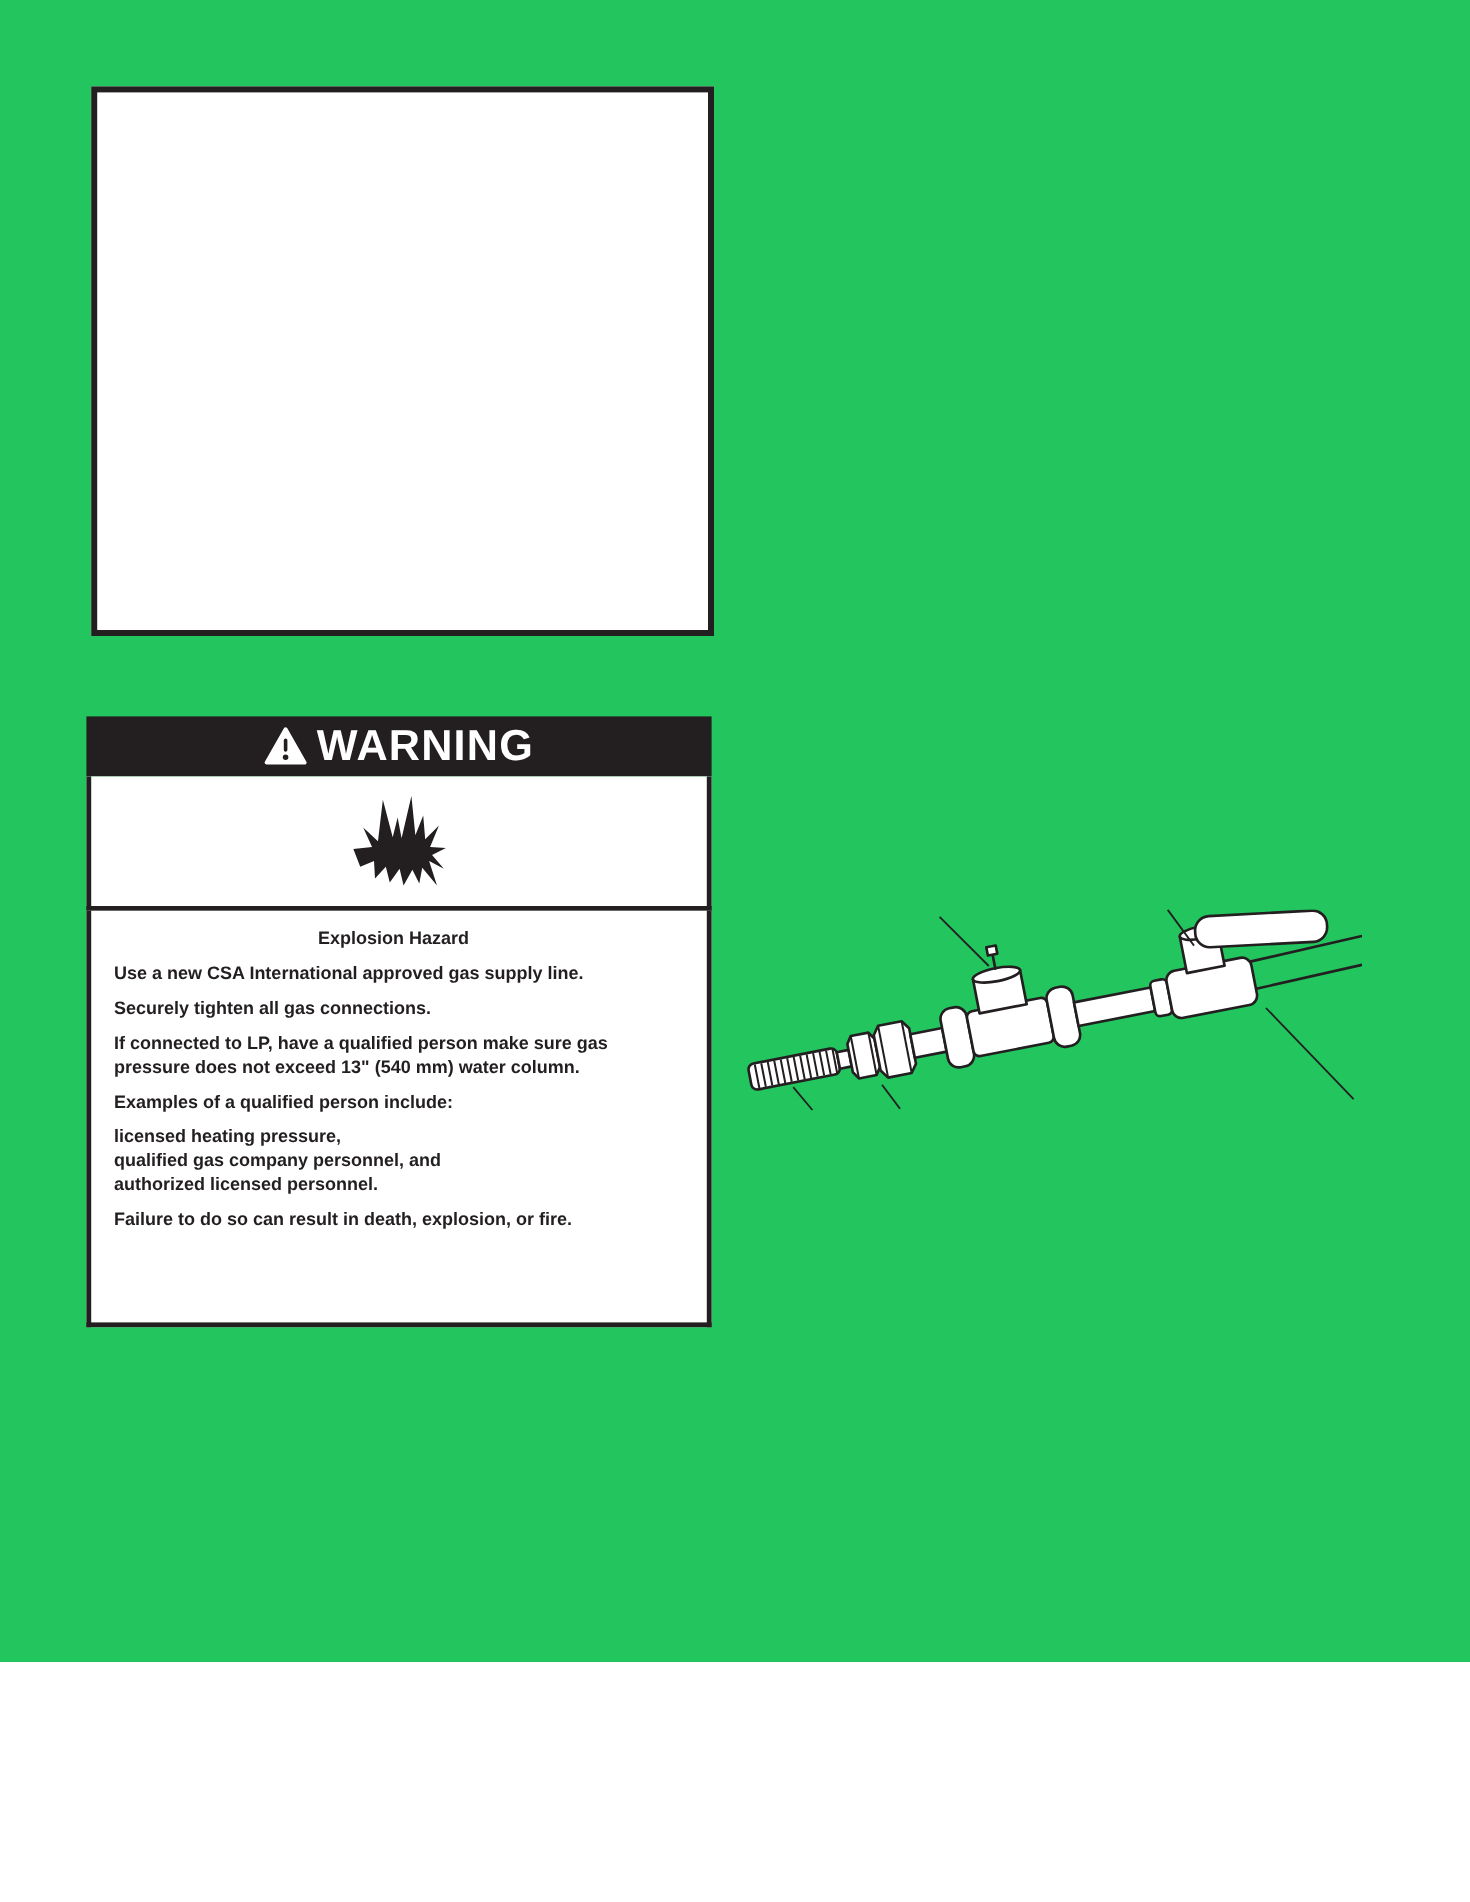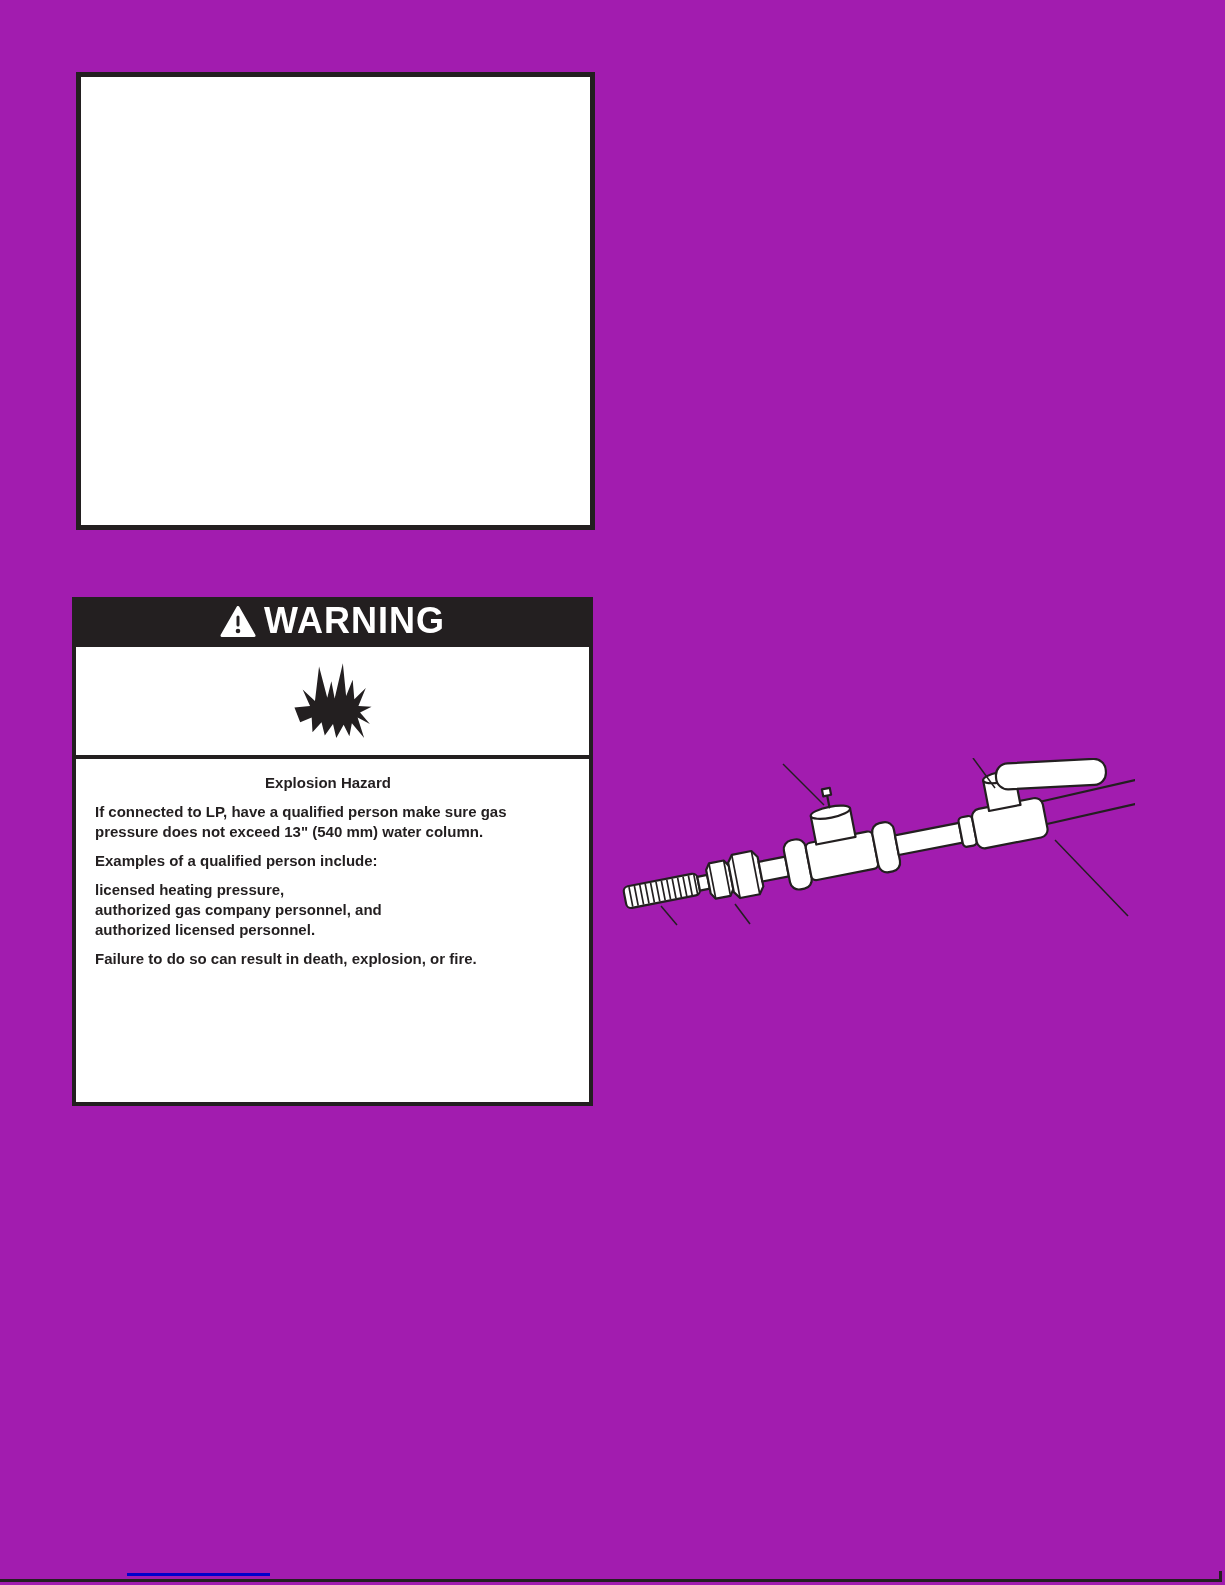--- a/index.html
+++ b/index.html
@@ -1,16 +1,16 @@
 <!DOCTYPE html>
 <html><head>
 <meta charset="utf-8">
 <style>
   html,body{margin:0;padding:0;background:#ffffff;}
-  .page{position:relative;width:1225px;height:1585px;background:#a21caf;
+  .page{position:relative;width:1225px;height:1385px;background:#22c55e;
         font-family:"Liberation Sans",sans-serif;color:#231f20;overflow:hidden;}
 
   
   .empty-box{position:absolute;left:76px;top:72px;width:519px;height:458px;
              border:5px solid #231f20;box-sizing:border-box;background:#ffffff;}
 
   
   .warning-box{position:absolute;left:72px;top:597px;width:521px;box-sizing:border-box;}
   .warning-band{height:50px;background:#231f20;display:flex;align-items:center;
                 justify-content:center;gap:8px;}
@@ -58,24 +58,26 @@
     <div class="icon-panel">
       <svg width="84" height="82" viewBox="0 0 100 100">
         <path fill="#231f20" d="M3,58 L22,56 L13,36 L28,50 L33,8 L43,46 L48,26 L52,47
           L62,4 L66,44 L74,24 L76,48 L90,34 L81,56 L97,57 L83,64 L95,78 L80,70
           L88,95 L73,77 L70,93 L63,79 L54,95 L50,78 L40,92 L36,76 L25,88 L24,70 L10,76 Z"></path>
       </svg>
     </div>
 
     <div class="text-panel">
       <p class="hazard-title">Explosion Hazard</p>
+      <p>Use a new CSA International approved gas supply line.</p>
+      <p>Securely tighten all gas connections.</p>
       <p>If connected to LP, have a qualified person make sure gas pressure does not exceed 13" (540 mm) water column.</p>
       <p>Examples of a qualified person include:</p>
       <p class="no-bottom">licensed heating pressure,</p>
-      <p class="tight">authorized gas company personnel, and</p>
+      <p class="tight">qualified gas company personnel, and</p>
       <p class="tight">authorized licensed personnel.</p>
       <p>Failure to do so can result in death, explosion, or fire.</p>
     </div>
   </div>
 
   <svg class="figure" width="520" height="168" viewBox="0 0 520 168">
 
     <g>
       <line class="fig-line" x1="424" y1="44" x2="520" y2="22"></line>
       <line class="fig-line" x1="432" y1="66" x2="520" y2="46"></line>

